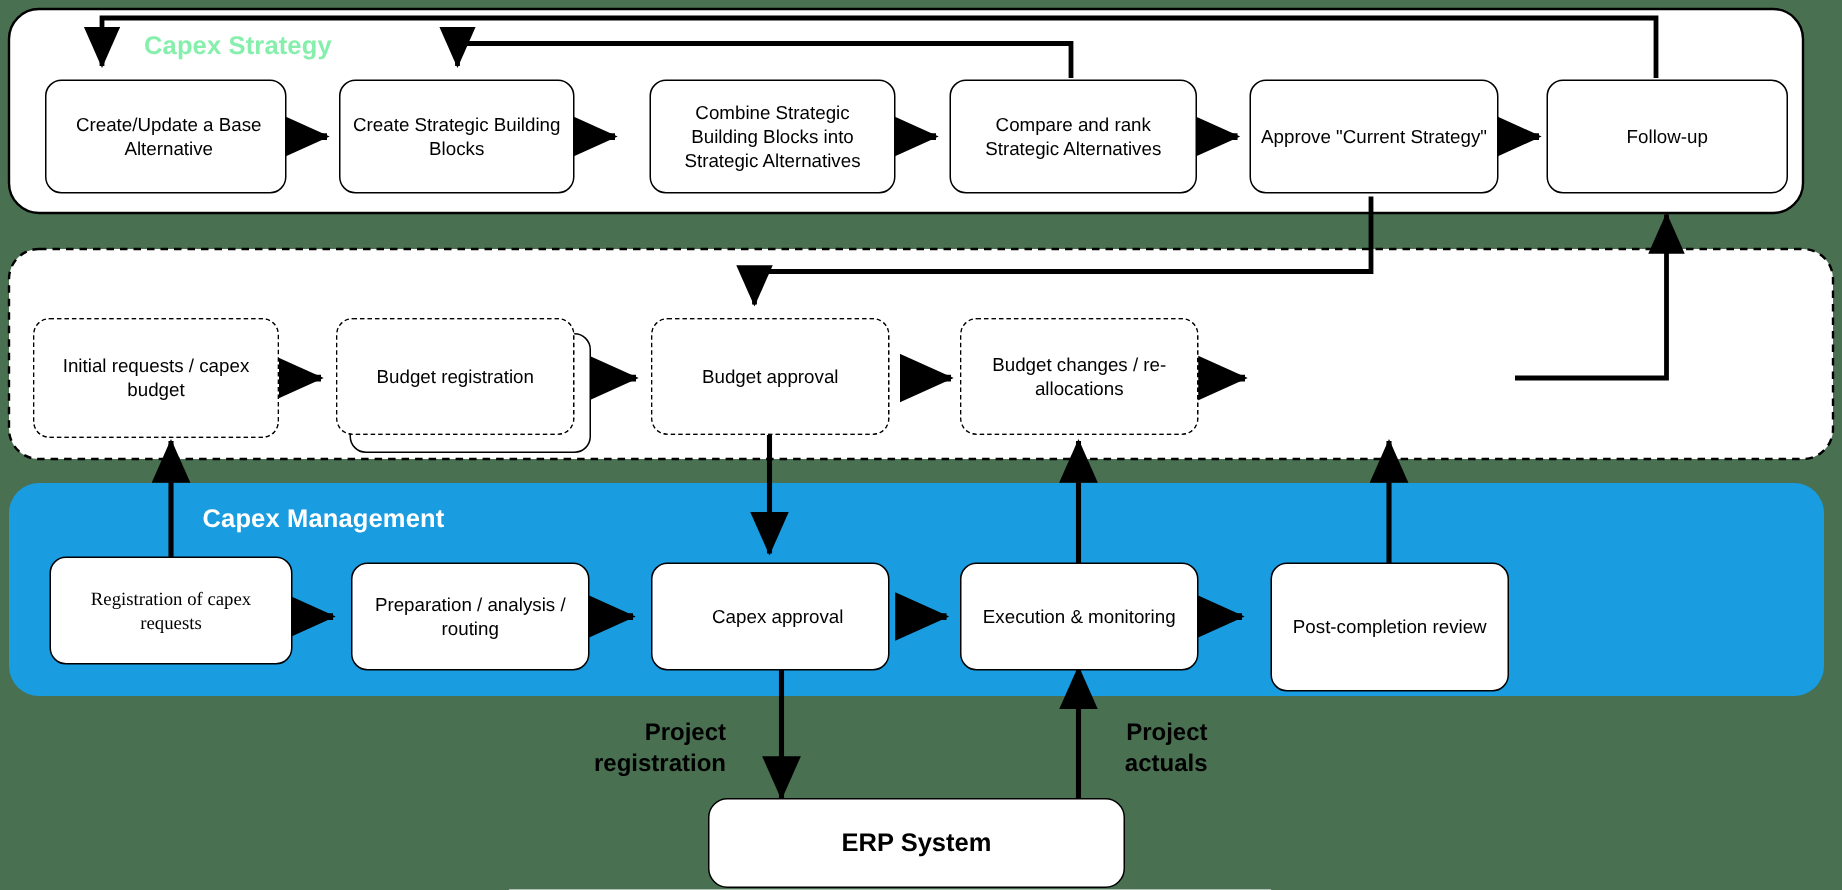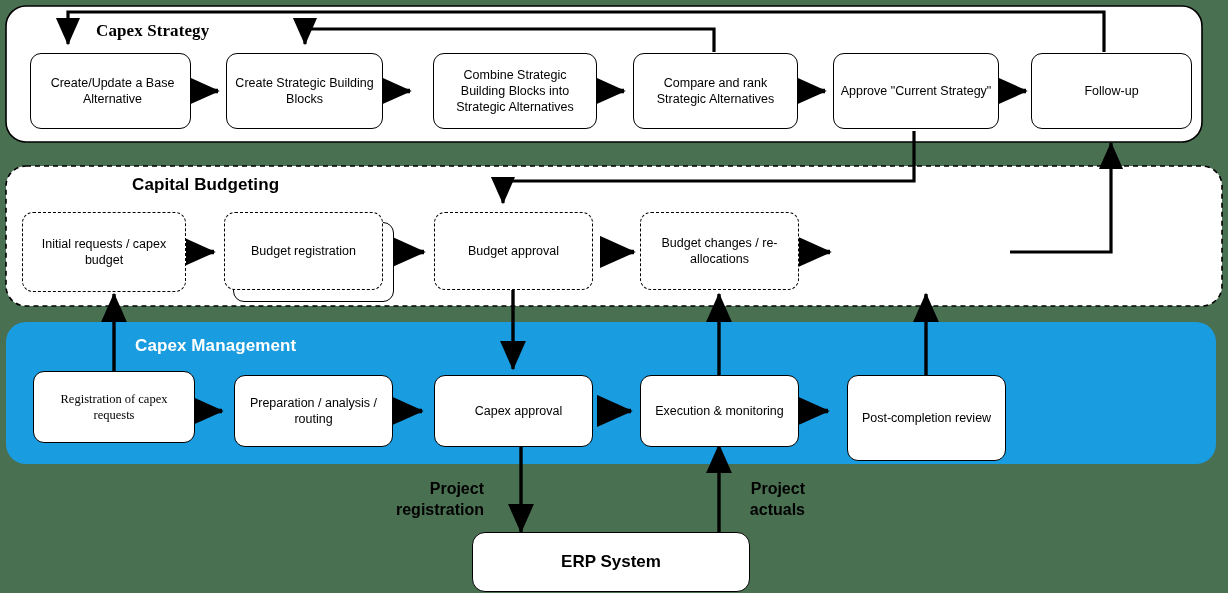--- a/index.html
+++ b/index.html
@@ -133,23 +133,22 @@
       <line x1="719" y1="378" x2="719" y2="294" stroke-width="3.4" marker-end="url(#ahThin)"></line>
 
       <line x1="926" y1="378" x2="926" y2="294" stroke-width="3.4" marker-end="url(#ahThin)"></line>
 
       <line x1="521" y1="445" x2="521" y2="532" stroke-width="3.4" marker-end="url(#ahThin)"></line>
 
       <line x1="719" y1="532" x2="719" y2="445" stroke-width="3.4" marker-end="url(#ahThin)"></line>
     </g>
   </svg>
 
-  <div class="lane-title" style="left:96px; top:21px; color:#000000;font-family:Liberation Serif, serif;">Capex Strategy</div>
+  <div class="lane-title" style="left:96px; top:21px; color:#86efac;">Capex Strategy</div>
 
-  <div class="lane-title" style="left:132px; top:175px; color:#000000;">Capital Budgeting</div>
 
   <div class="lane-title" style="left:135px; top:336px; color:#ffffff;">Capex Management</div>
 
   <div class="node node-solid" style="left:30px; top:53px; width:161px; height:76px;padding-left:10px;">Create/Update a Base Alternative</div>
 
   <div class="node node-solid" style="left:226px; top:53px; width:157px; height:76px;">Create Strategic Building Blocks</div>
 
   <div class="node node-solid" style="left:433px; top:53px; width:164px; height:76px;">Combine Strategic Building Blocks into Strategic Alternatives</div>
 
   <div class="node node-solid" style="left:633px; top:53px; width:165px; height:76px;">Compare and rank Strategic Alternatives</div>

